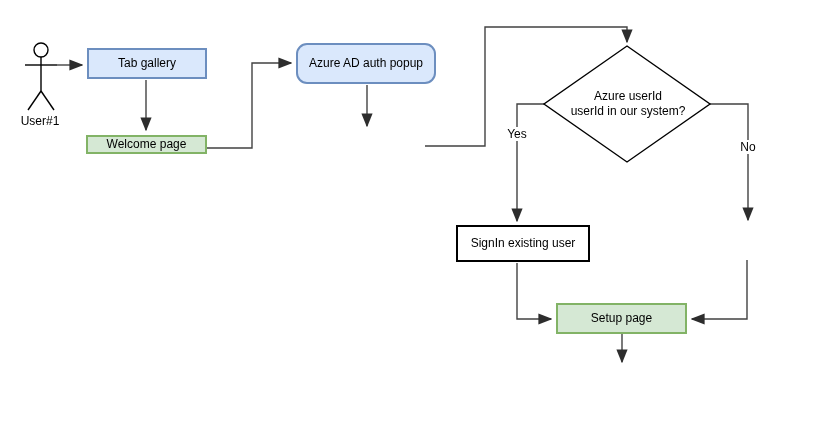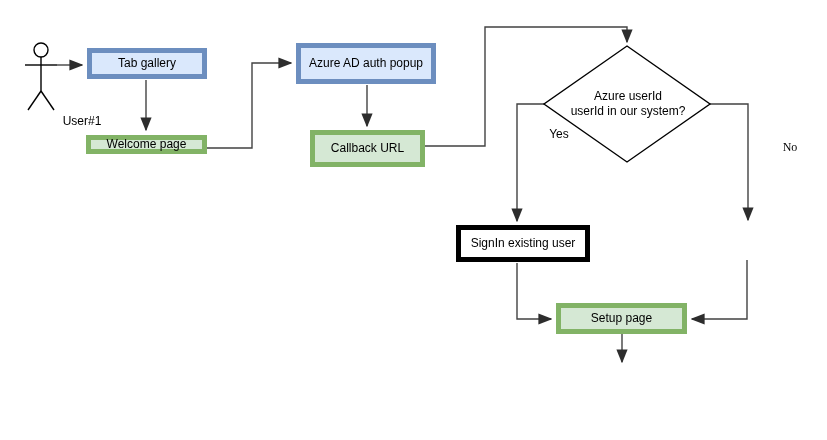--- a/index.html
+++ b/index.html
@@ -11,35 +11,34 @@
     font-size:12px;color:#000;
     overflow:hidden;
   }
   .layer{position:absolute;left:0;top:0;}
   .edge{fill:none;stroke:#424242;stroke-width:1.4;}
   .node{
     position:absolute;
     box-sizing:border-box;
     display:flex;align-items:center;justify-content:center;
     text-align:left;
-    border:5px solid #14532d;
+    border:2px solid #14532d;
     background:#fff;
     line-height:1.2;
   }
   .blue{background:#dae8fc;border-color:#6c8ebf;}
   .green{background:#d5e8d4;border-color:#82b366;}
   .yellow{background:#fff2cc;border-color:#d6b656;border-radius:50%;}
   .plain{background:#ffffff;border-color:#000000;}
   .free-label{
     position:absolute;
     transform:translate(-50%,-50%);
     background:#ffffff;
     padding:0 2px;
     white-space:nowrap;
-    margin-left:42px;
   }
   .decision-text{
     position:absolute;
     text-align:center;
     line-height:1.25;
     background:transparent;
     border:none;
     display:block;
   }
 </style>
@@ -76,31 +75,30 @@
 
     <polygon points="627,46 710,104 627,162 544,104" fill="#ffffff" stroke="#000000" stroke-width="1.4"></polygon>
   </svg>
 
   <div class="free-label" style="left:40px; top:121px; background:transparent;">User#1</div>
 
   <div class="node blue" style="left:87px; top:48px; width:120px; height:31px;">Tab gallery</div>
 
   <div class="node green" style="left:86px; top:135px; width:121px; height:19px;">Welcome page</div>
 
-  <div class="node blue" style="left:296px; top:43px; width:140px; height:41px;">Azure AD auth popup</div>
+  <div class="node blue" style="left:296px; top:43px; width:140px; height:41px;border-radius:11px;">Azure AD auth popup</div>
 
-  <div class="node green" style="left:310px; top:130px; width:115px; height:37px;">Callback URL</div>
 
   <div class="decision-text" style="left:558px; top:89px; width:140px;">
     <div>Azure userId</div>
     <div>userId in our system?</div>
   </div>
 
   <div class="free-label" style="left:517px; top:134px;text-align:right;">Yes</div>
-  <div class="free-label" style="left:748px; top:147px;font-family:Liberation Serif, serif;">No</div>
+  <div class="free-label" style="left:748px; top:147px;">No</div>
 
   <div class="node plain" style="left:456px; top:225px; width:134px; height:37px;">SignIn existing user</div>
 
 
   <div class="node green" style="left:556px; top:303px; width:131px; height:31px;">Setup page</div>
 
 
 </div>
 
 </body></html>

